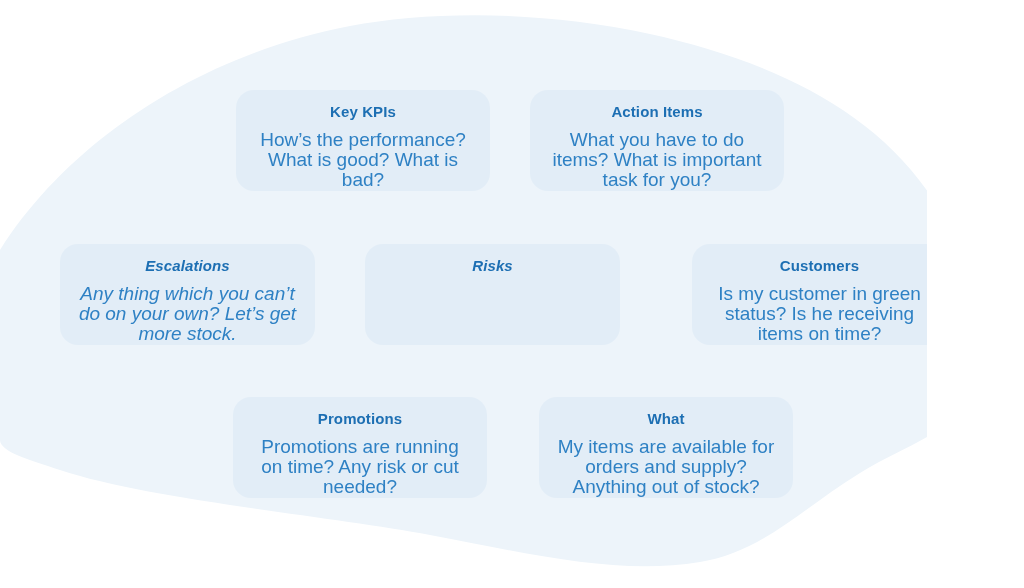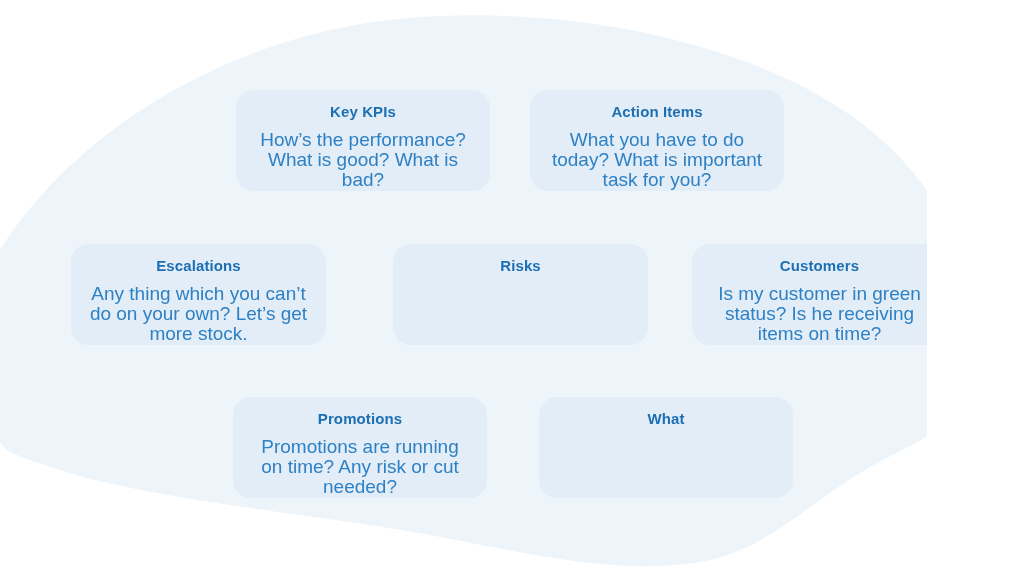--- a/index.html
+++ b/index.html
@@ -37,22 +37,22 @@
     letter-spacing:0.1px;
     margin-bottom:10px;
   }
   .card-desc{
     font-size:19px;
     color:var(--body-color);
     line-height:20px;
   }
   .card-key-kpis     {left:236px;top:90px;}
   .card-action-items {left:530px;top:90px;}
-  .card-escalations  {left:71px; top:244px;width:255px;}
-  .card-risks        {left:393px;top:244px;width:255px;}
+  .card-escalations  {left:60px; top:244px;width:255px;font-style:italic;}
+  .card-risks        {left:365px;top:244px;width:255px;font-style:italic;}
   .card-customers    {left:692px;top:244px;width:255px;}
   .card-promotions   {left:233px;top:397px;}
   .card-items        {left:539px;top:397px;}
 </style>
 </head>
 <body>
 
 <div class="stage">
 
   <svg class="blob-svg" viewBox="0 0 1024 588" aria-hidden="true">
@@ -70,21 +70,21 @@
              Z" fill="#edf4fa"></path>
   </svg>
 
   <div class="card card-key-kpis">
     <div class="card-title">Key KPIs</div>
     <div class="card-desc">How’s the performance? What is good? What is bad?</div>
   </div>
 
   <div class="card card-action-items">
     <div class="card-title">Action Items</div>
-    <div class="card-desc">What you have to do today? What is important task for you?</div>
+    <div class="card-desc">What you have to do items? What is important task for you?</div>
   </div>
 
   <div class="card card-escalations">
     <div class="card-title">Escalations</div>
     <div class="card-desc">Any thing which you can’t do on your own? Let’s get more stock.</div>
   </div>
 
   <div class="card card-risks">
     <div class="card-title">Risks</div>
   </div>
@@ -94,15 +94,16 @@
     <div class="card-desc">Promotions are running on time? Any risk or cut needed?</div>
   </div>
 
   <div class="card card-customers">
     <div class="card-title">Customers</div>
     <div class="card-desc">Is my customer in green status? Is he receiving items on time?</div>
   </div>
 
   <div class="card card-items">
     <div class="card-title">What</div>
+    <div class="card-desc">My items are available for orders and supply? Anything out of stock?</div>
   </div>
 
 </div>
 
 </body></html>

